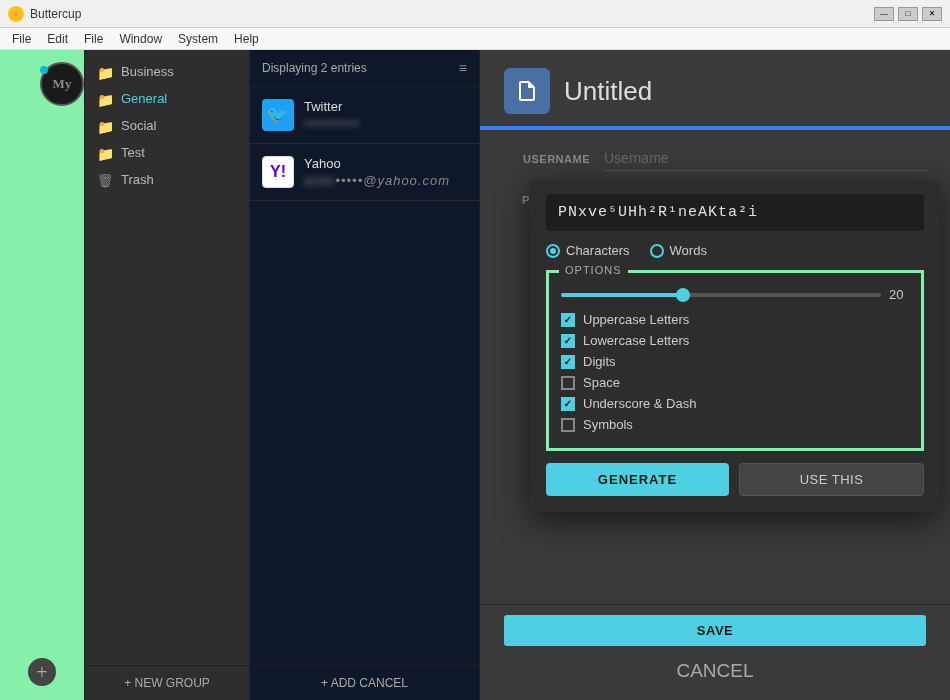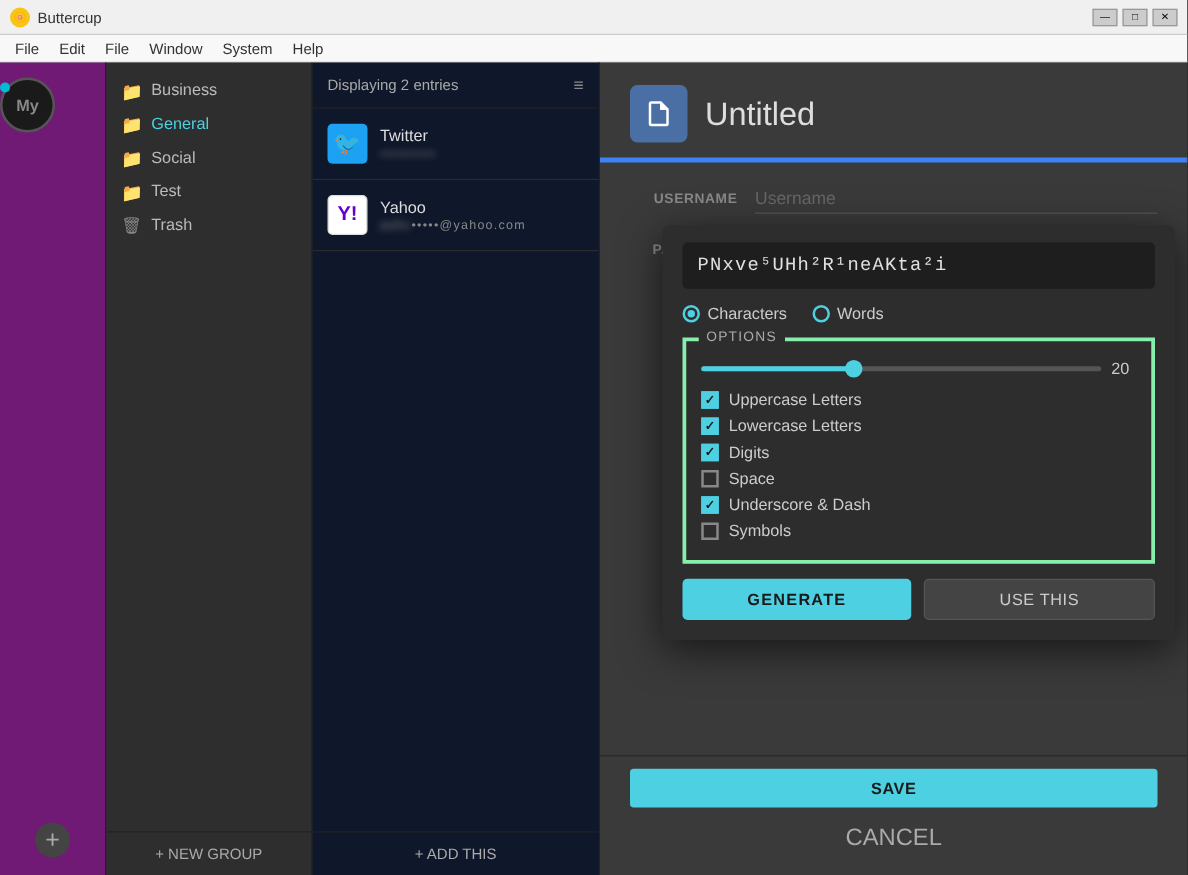--- a/index.html
+++ b/index.html
@@ -63,26 +63,27 @@
 
     
     #main {
       display: flex;
       height: calc(700px - 28px - 22px);
     }
 
     
     #sidebar {
       width: 85px;
-      background: #701a75;
+      background: #86efac;
       display: flex;
       flex-direction: column;
-      align-items: flex-start;
+      align-items: flex-end;
       padding-top: 12px;
       border-right: 1px solid #222;
+      font-family: Liberation Serif, serif;
     }
     .sidebar-avatar {
       width: 44px; height: 44px;
       border-radius: 50%;
       background: #1a1a1a;
       border: 2px solid #555;
       display: flex; align-items: center; justify-content: center;
       color: #888; font-size: 13px; font-weight: bold;
       margin-bottom: 8px;
       position: relative;
@@ -177,24 +178,25 @@
       flex-shrink: 0;
     }
     .entry-logo.twitter { background: #1da1f2; color: white; }
     .entry-logo.yahoo { background: #fff; color: #6001d2; border: 1px solid #ddd; }
     .entry-info .entry-title {
       font-size: 13px;
       color: #ddd;
       font-weight: 500;
     }
     .entry-info .entry-sub {
-      font-size: 10px;
+      font-size: 13px;
       color: #888;
       margin-top: 2px;
       letter-spacing: 1px;
+      font-style: italic;
     }
     .entries-bottom {
       padding: 10px;
       border-top: 1px solid #222;
       display: flex;
       justify-content: center;
     }
     .add-entry-btn {
       color: #aaa;
       font-size: 12px;
@@ -554,21 +556,21 @@
         </div>
         <div class="entry-info">
           <div class="entry-title">Yahoo</div>
           <div class="entry-sub">
             <span style="filter:blur(3px);">ashv</span><span>•••••@yahoo.com</span>
           </div>
         </div>
       </div>
     </div>
     <div class="entries-bottom">
-      <div class="add-entry-btn">+ ADD THIS</div>
+      <div class="add-entry-btn">+ ADD CANCEL</div>
     </div>
   </div>
 
   <div id="detail-panel">
     <div class="detail-header">
       <div class="detail-icon">
         <svg viewBox="0 0 24 24">
           <path d="M14 2H6a2 2 0 0 0-2 2v16a2 2 0 0 0 2 2h12a2 2 0 0 0 2-2V8l-6-6zm4 18H6V4h7v5h5v11z"></path>
         </svg>
       </div>

